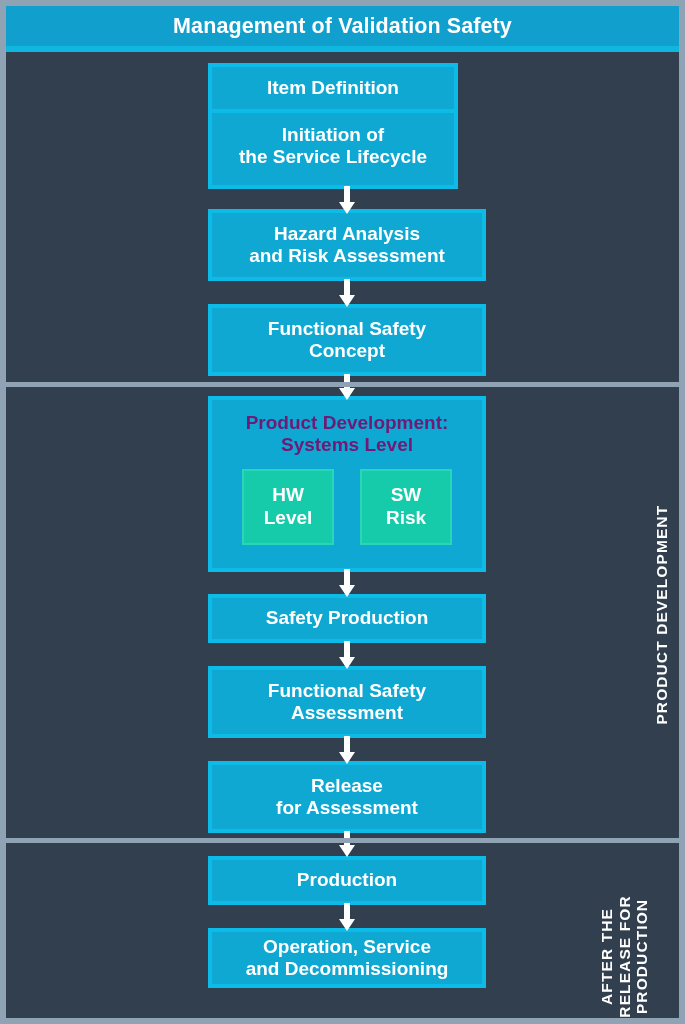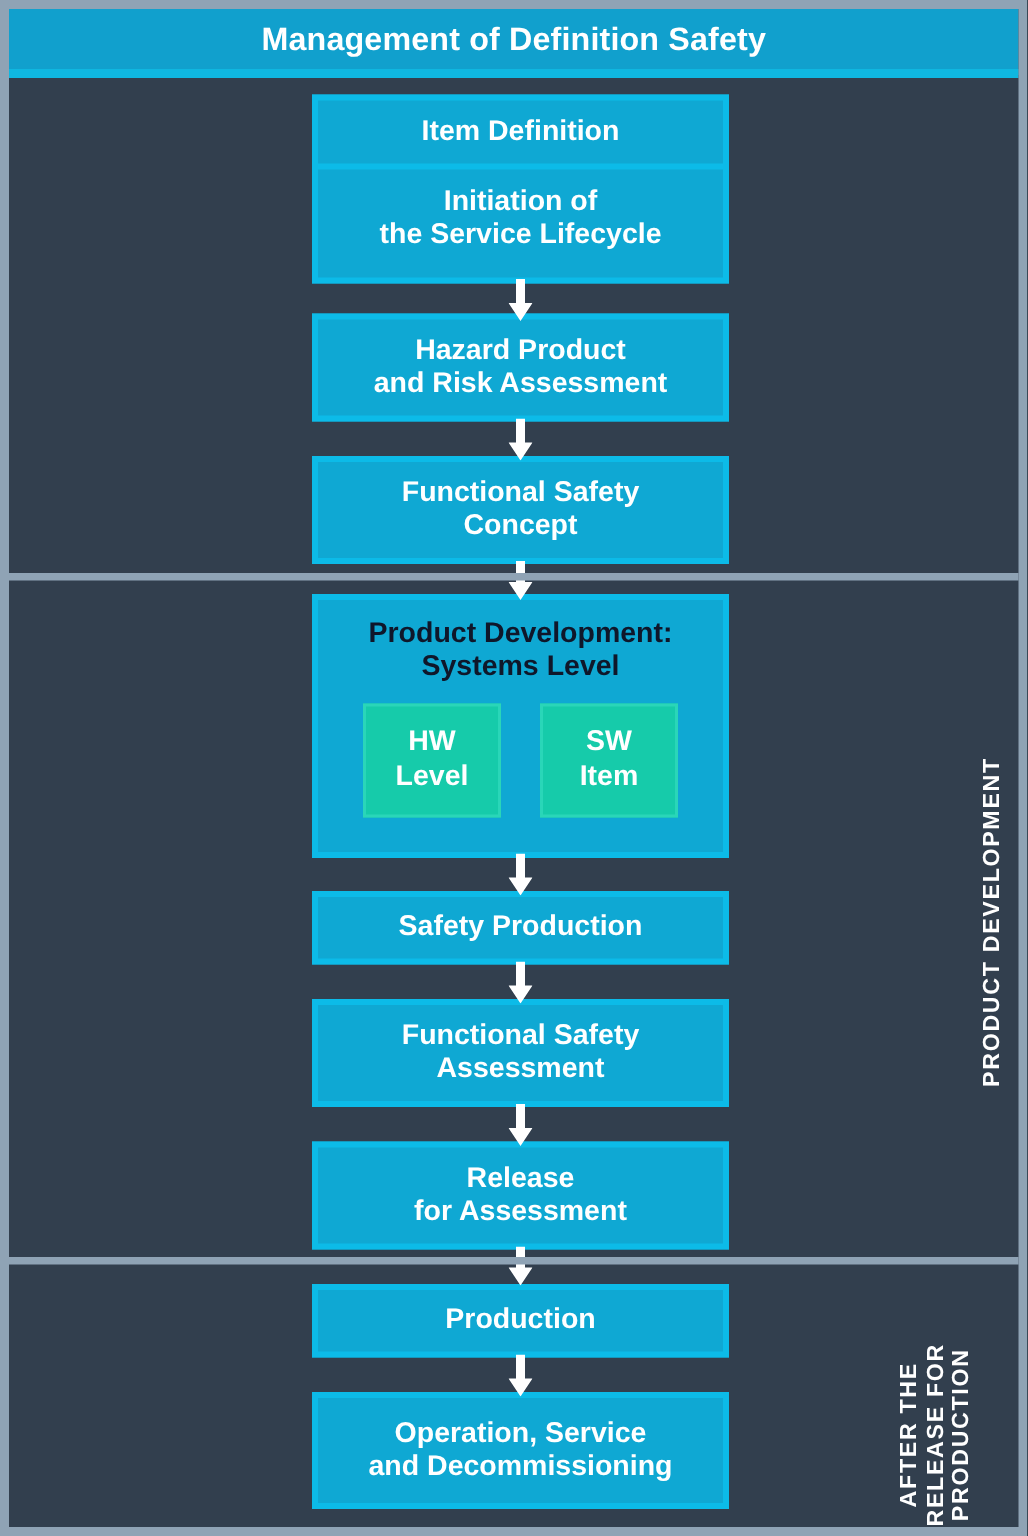--- a/index.html
+++ b/index.html
@@ -109,21 +109,21 @@
     width: 100%;
     padding: 0 6px;
     box-sizing: border-box;
     white-space: pre-line;
   }
 
   
   .pair-box {
     position: absolute;
     left: 208px;
-    width: 278px;
+    width: 250px;
     box-sizing: border-box;
     border: 4px solid #0cbbe8;
     background: #0fa8d3;
     z-index: 5;
   }
   .pair-box .pair-cell {
     box-sizing: border-box;
     color: #ffffff;
     font-size: 19px;
     font-weight: bold;
@@ -148,21 +148,21 @@
     left: 208px;
     top: 396px;
     width: 278px;
     height: 176px;
     box-sizing: border-box;
     background: #0fa8d3;
     border: 4px solid #0cbbe8;
     z-index: 5;
   }
   #systems-level-title {
-    color: #0f172a;
+    color: #701a75;
     font-size: 19px;
     font-weight: bold;
     line-height: 1.18;
     text-align: center;
     padding-top: 12px;
     white-space: pre-line;
   }
   #sub-levels {
     display: flex;
     justify-content: center;
@@ -194,21 +194,21 @@
     z-index: 8;
   }
   .arrow svg { display: block; }
 </style>
 </head>
 <body>
 
 <div id="page">
 
   <div id="header-bar">
-    <div id="header-title">Management of Definition Safety</div>
+    <div id="header-title">Management of Validation Safety</div>
   </div>
   <div id="header-underline"></div>
 
   <div class="phase-divider" style="top:382px;"></div>
   <div class="phase-divider" style="top:838px;"></div>
 
   <div class="phase-label" style="left:452px; top:606px; width:420px;">PRODUCT DEVELOPMENT</div>
 
   <div class="phase-label" style="left:536px; top:930px; width:176px; line-height:1.14;"><span>AFTER THE</span><br><span>RELEASE FOR</span><br><span>PRODUCTION</span></div>
 
@@ -218,21 +218,21 @@
 the Service Lifecycle</div>
   </div>
 
   <div class="arrow" style="top:186px; height:28px;">
     <svg width="16" height="28" viewBox="0 0 16 28">
         <polygon points="5,0 11,0 11,16 16,16 8,28 0,16 5,16" fill="#ffffff"></polygon>
       </svg>
   </div>
 
   <div class="flow-box" style="top:209px; height:72px;">
-    <div class="box-label">Hazard Product
+    <div class="box-label">Hazard Analysis
 and Risk Assessment</div>
   </div>
 
   <div class="arrow" style="top:279px; height:28px;">
     <svg width="16" height="28" viewBox="0 0 16 28">
         <polygon points="5,0 11,0 11,16 16,16 8,28 0,16 5,16" fill="#ffffff"></polygon>
       </svg>
   </div>
 
   <div class="flow-box" style="top:304px; height:72px;">
@@ -246,21 +246,21 @@
       </svg>
   </div>
 
   <div id="systems-level-box">
     <div id="systems-level-title">Product Development:
 Systems Level</div>
     <div id="sub-levels">
       <div class="sub-box">HW
 Level</div>
       <div class="sub-box">SW
-Item</div>
+Risk</div>
     </div>
   </div>
 
   <div class="arrow" style="top:569px; height:28px;">
     <svg width="16" height="28" viewBox="0 0 16 28">
         <polygon points="5,0 11,0 11,16 16,16 8,28 0,16 5,16" fill="#ffffff"></polygon>
       </svg>
   </div>
 
   <div class="flow-box" style="top:594px; height:49px;">
@@ -298,19 +298,19 @@
   <div class="flow-box" style="top:856px; height:49px;">
     <div class="box-label">Production</div>
   </div>
 
   <div class="arrow" style="top:903px; height:28px;">
     <svg width="16" height="28" viewBox="0 0 16 28">
         <polygon points="5,0 11,0 11,16 16,16 8,28 0,16 5,16" fill="#ffffff"></polygon>
       </svg>
   </div>
 
-  <div class="flow-box" style="top:928px; height:78px;">
+  <div class="flow-box" style="top:928px; height:60px;">
     <div class="box-label">Operation, Service
 and Decommissioning</div>
   </div>
 
   <div id="frame"></div>
 </div>
 
 </body></html>

